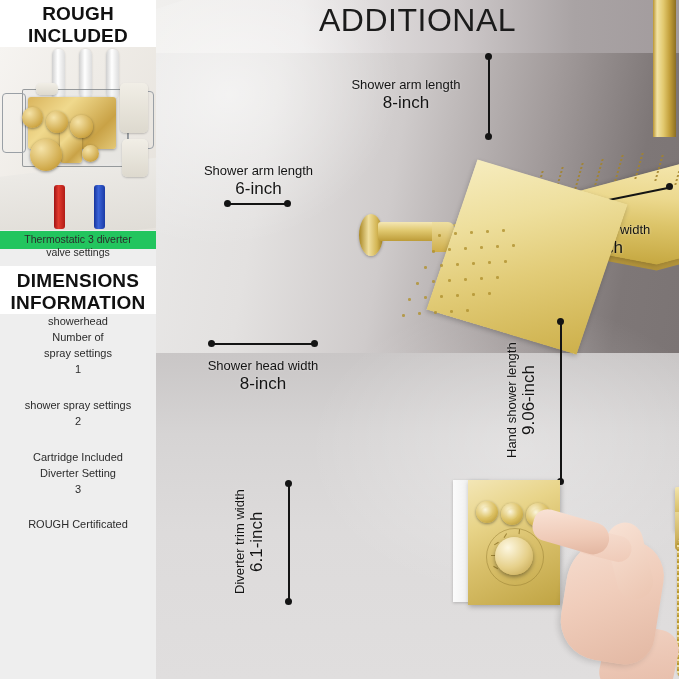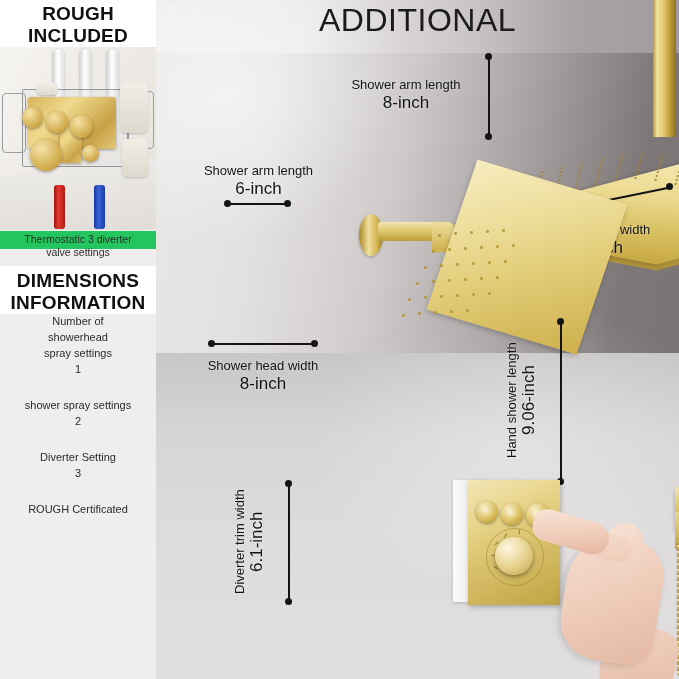--- a/index.html
+++ b/index.html
@@ -317,32 +317,33 @@
     </div>
 
     <div class="side-head" id="addl-head">
       <div>DIMENSIONS</div>
       <div>INFORMATION</div>
     </div>
 
     <div id="spec-list">
 
       <div class="spec">
+        <div class="lbl">showerhead</div>
         <div class="lbl">Number of</div>
-        <div class="lbl">showerhead</div>
         <div class="lbl">spray settings</div>
         <div class="val">1</div>
       </div>
 
       <div class="spec">
         <div class="lbl">shower spray settings</div>
         <div class="val">2</div>
       </div>
 
       <div class="spec">
+        <div class="lbl">Cartridge Included</div>
         <div class="lbl">Diverter Setting</div>
         <div class="val">3</div>
       </div>
 
       <div class="spec">
       </div>
 
       <div class="spec">
         <div class="lbl">ROUGH Certificated</div>
       </div>

